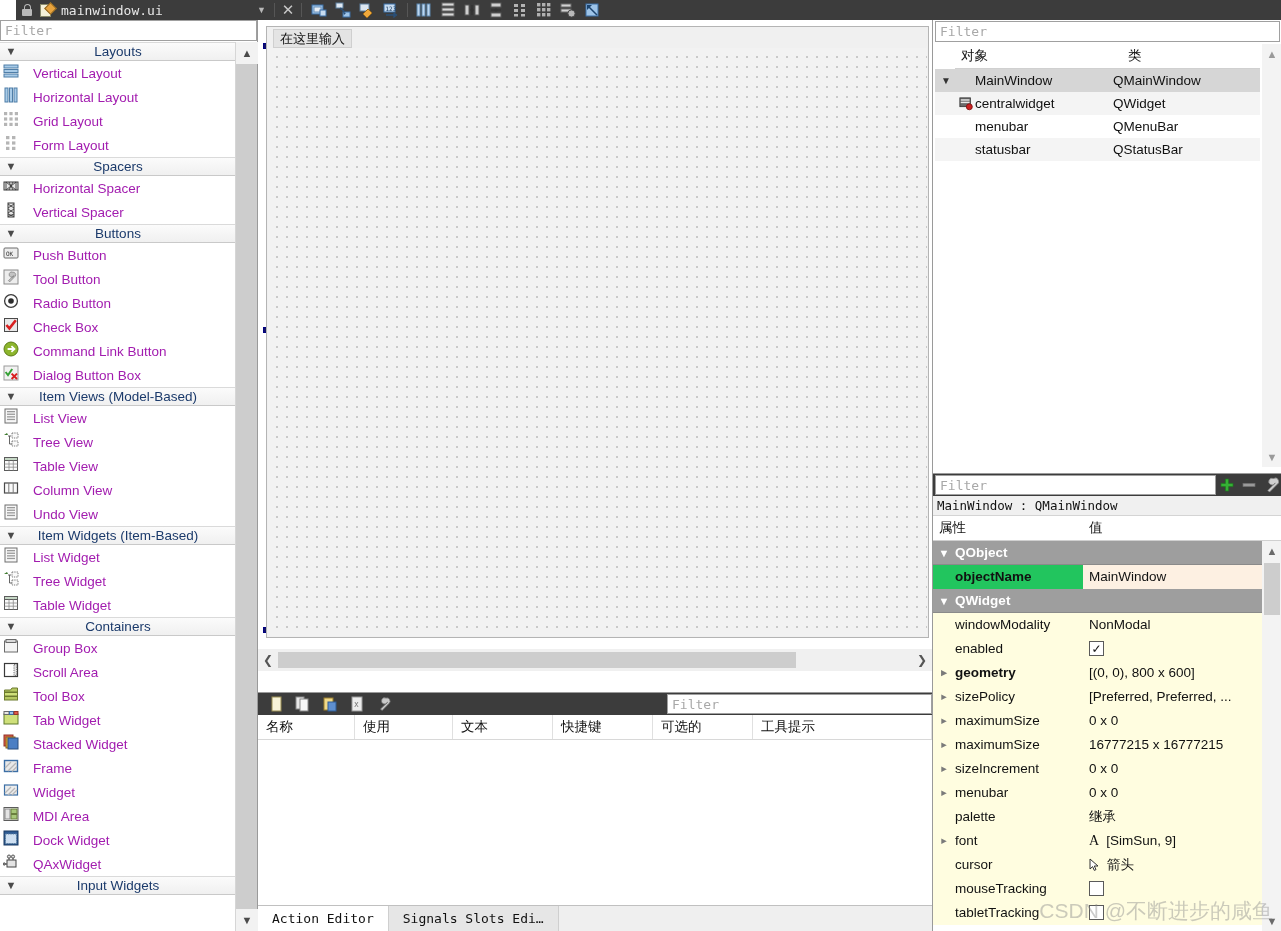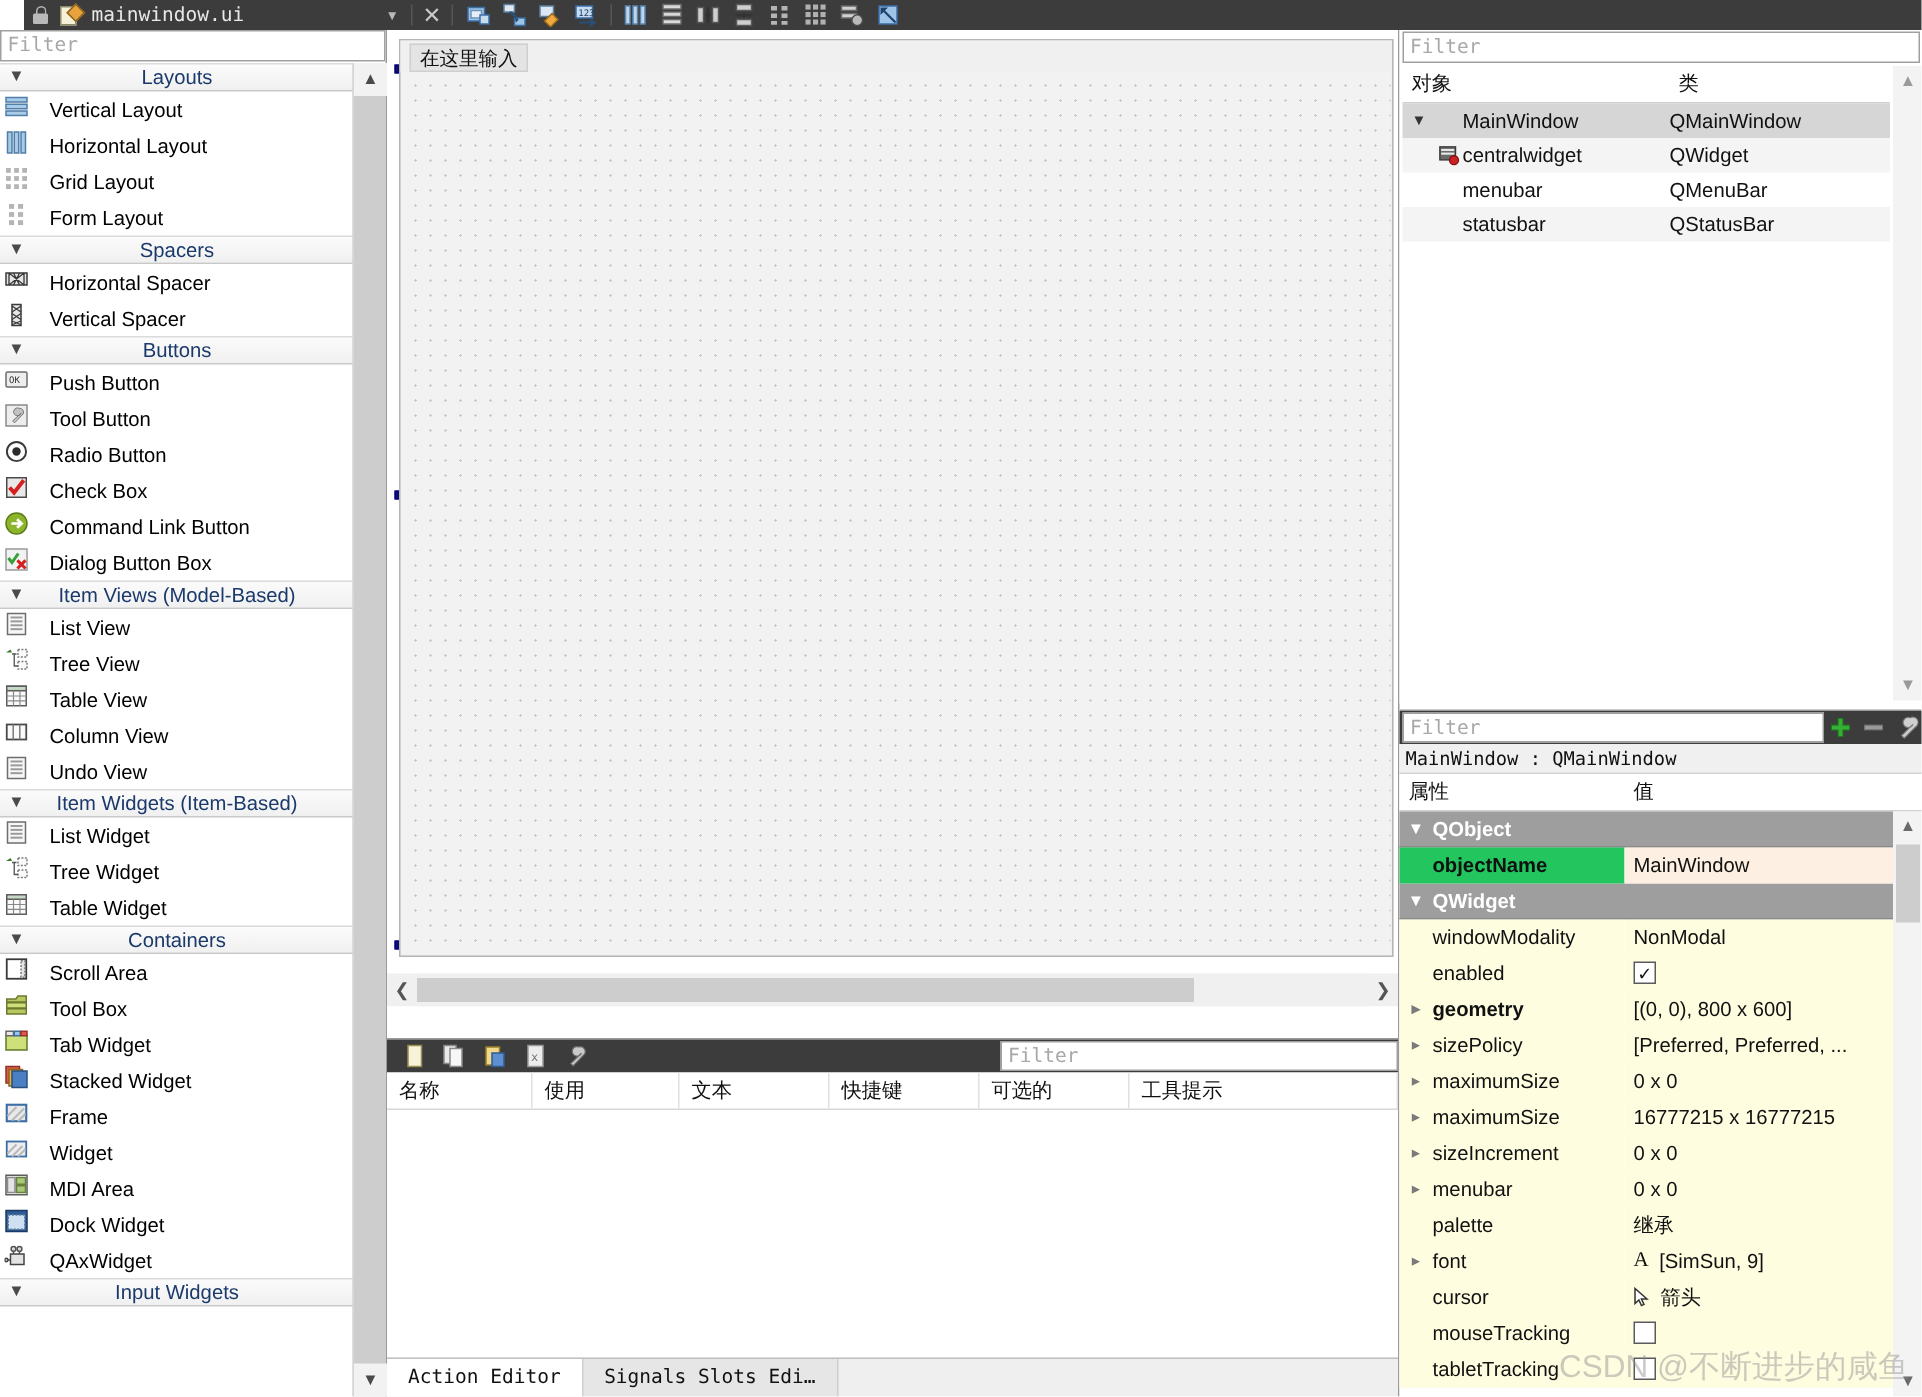--- a/index.html
+++ b/index.html
@@ -82,21 +82,21 @@
   }
   .wb-cat .chev {
     width: 22px; text-align: center; color: #4a4a4a; font-size: 11px; line-height: 1;
   }
   .wb-cat .ctext {
     flex: 1; text-align: center; font-size: 13.5px; color: #1b3a6b;
     font-family: "Liberation Sans", sans-serif; padding-right: 22px;
   }
   .wb-item {
     height: 24px; display: flex; align-items: center; padding-left: 3px;
-    font-size: 13.5px; color: #000000; background: #fff;
+    font-size: 13.5px; color: #a21caf; background: #fff;
   }
   .wb-item .lbl { margin-left: 8px; white-space: nowrap; }
   .wb-icon { width: 22px; height: 20px; position: relative; flex: 0 0 auto; }
 
   .wb-vscroll {
     position: absolute; right: 0; top: 22px; width: 22px; height: 889px;
     background: #cdcdcd; border-left: 1px solid #d6d6d6;
   }
   .wb-vscroll .sb-btn {
     width: 22px; height: 22px; background: #f2f2f2;
@@ -184,21 +184,21 @@
   
   .rightpanel {
     position: absolute; left: 932px; top: 20px; width: 349px; height: 911px;
     background: #ffffff; border-left: 1px solid #9a9a9a;
   }
   .oi {
     position: absolute; left: 0; top: 0; width: 349px; height: 449px; background: #fff;
   }
   .oi-filter { margin: 1px 2px 0 2px; }
   .oi-table { position: absolute; left: 2px; top: 24px; width: 325px; bottom: 2px; }
-  .oi-head { display: flex; height: 25px; border-bottom: 1px solid #d0d0d0; background: #fff; }
+  .oi-head { display: flex; height: 25px; border-bottom: 1px solid #d0d0d0; background: #fff; margin-left: 20px; }
   .oi-th { font-size: 13.5px; color: #111; display: flex; align-items: center; padding-left: 6px; }
   .oi-row { display: flex; height: 23px; align-items: center; font-size: 13.5px; color: #111; }
   .oi-row.sel { background: #d6d6d6; }
   .oi-row.alt { background: #f4f4f4; }
   .oi-name { display: flex; align-items: center; width: 178px; overflow: hidden; white-space: nowrap; }
   .oi-class { width: 147px; overflow: hidden; white-space: nowrap; }
   .oi-vscroll {
     position: absolute; right: 0; top: 24px; width: 20px; bottom: 2px; background: #f3f3f3;
   }
   .oi-vscroll .a { height: 20px; display: flex; align-items: center; justify-content: center; color: #9a9a9a; font-size: 11px; }
@@ -629,20 +629,29 @@
                 <rect x="1.5" y="1.5" width="13" height="13" fill="#fafafa" stroke="#5c5c5c"></rect>
                 <rect x="1.5" y="1.5" width="13" height="3" fill="#c6d8c6" stroke="#5c5c5c"></rect>
                 <path d="M1.5 8 h13 M1.5 11.2 h13 M6 4.5 v10 M10.3 4.5 v10" stroke="#8a8a8a" stroke-width="0.8"></path>
               </svg>
             </span>
             <span class="lbl">Table Widget</span>
           </div>
           <div class="wb-cat">
             <span class="chev">▼</span>
             <span class="ctext">Containers</span>
+          </div>
+          <div class="wb-item">
+            <span class="wb-icon">
+              <svg class="ic" viewBox="0 0 16 16">
+                <rect x="1.5" y="3" width="13" height="11" fill="#f4f4f4" stroke="#6a6a6a"></rect>
+                <rect x="3" y="1.5" width="10" height="3" fill="#d9d9d9" stroke="#6a6a6a"></rect>
+              </svg>
+            </span>
+            <span class="lbl">Group Box</span>
           </div>
           <div class="wb-item">
             <span class="wb-icon">
               <svg class="ic" viewBox="0 0 16 16">
                 <rect x="1.5" y="1.5" width="13" height="13" fill="#ffffff" stroke="#3a3a3a" stroke-width="1.2"></rect>
                 <rect x="11" y="2.5" width="2.6" height="11" fill="#e2e2e2" stroke="#7a7a7a" stroke-dasharray="1.3 1"></rect>
               </svg>
             </span>
             <span class="lbl">Scroll Area</span>
           </div>

